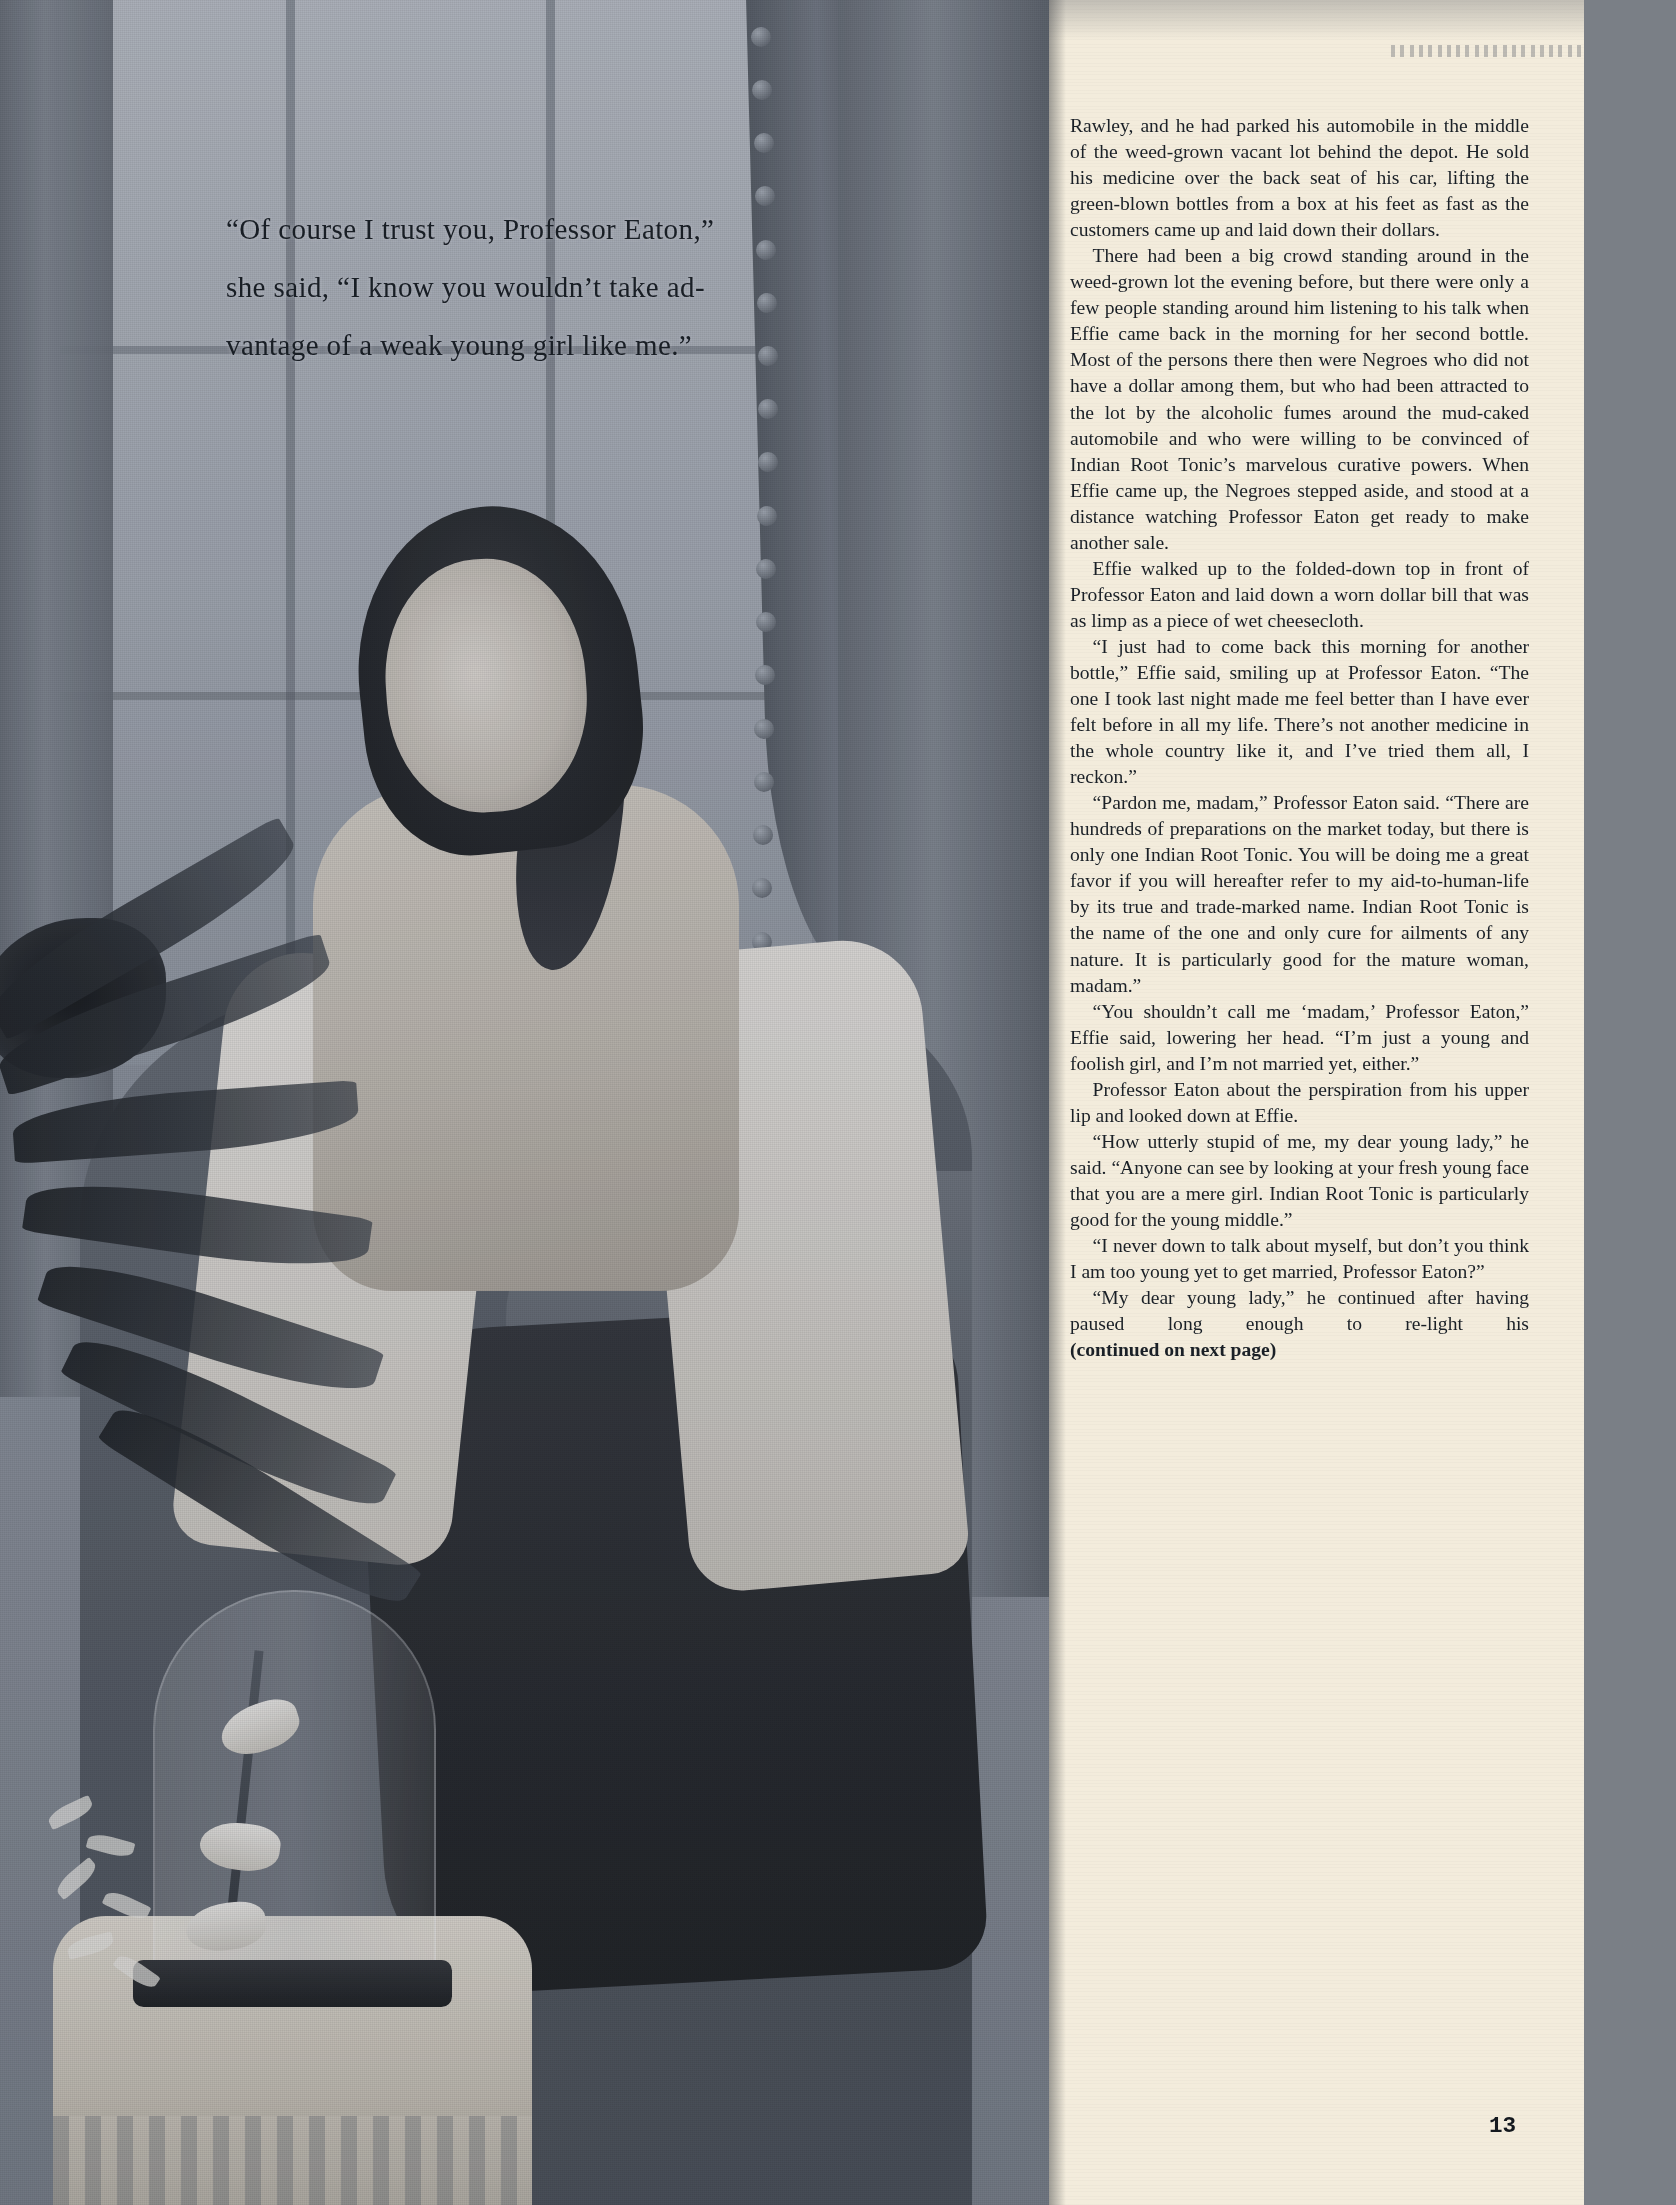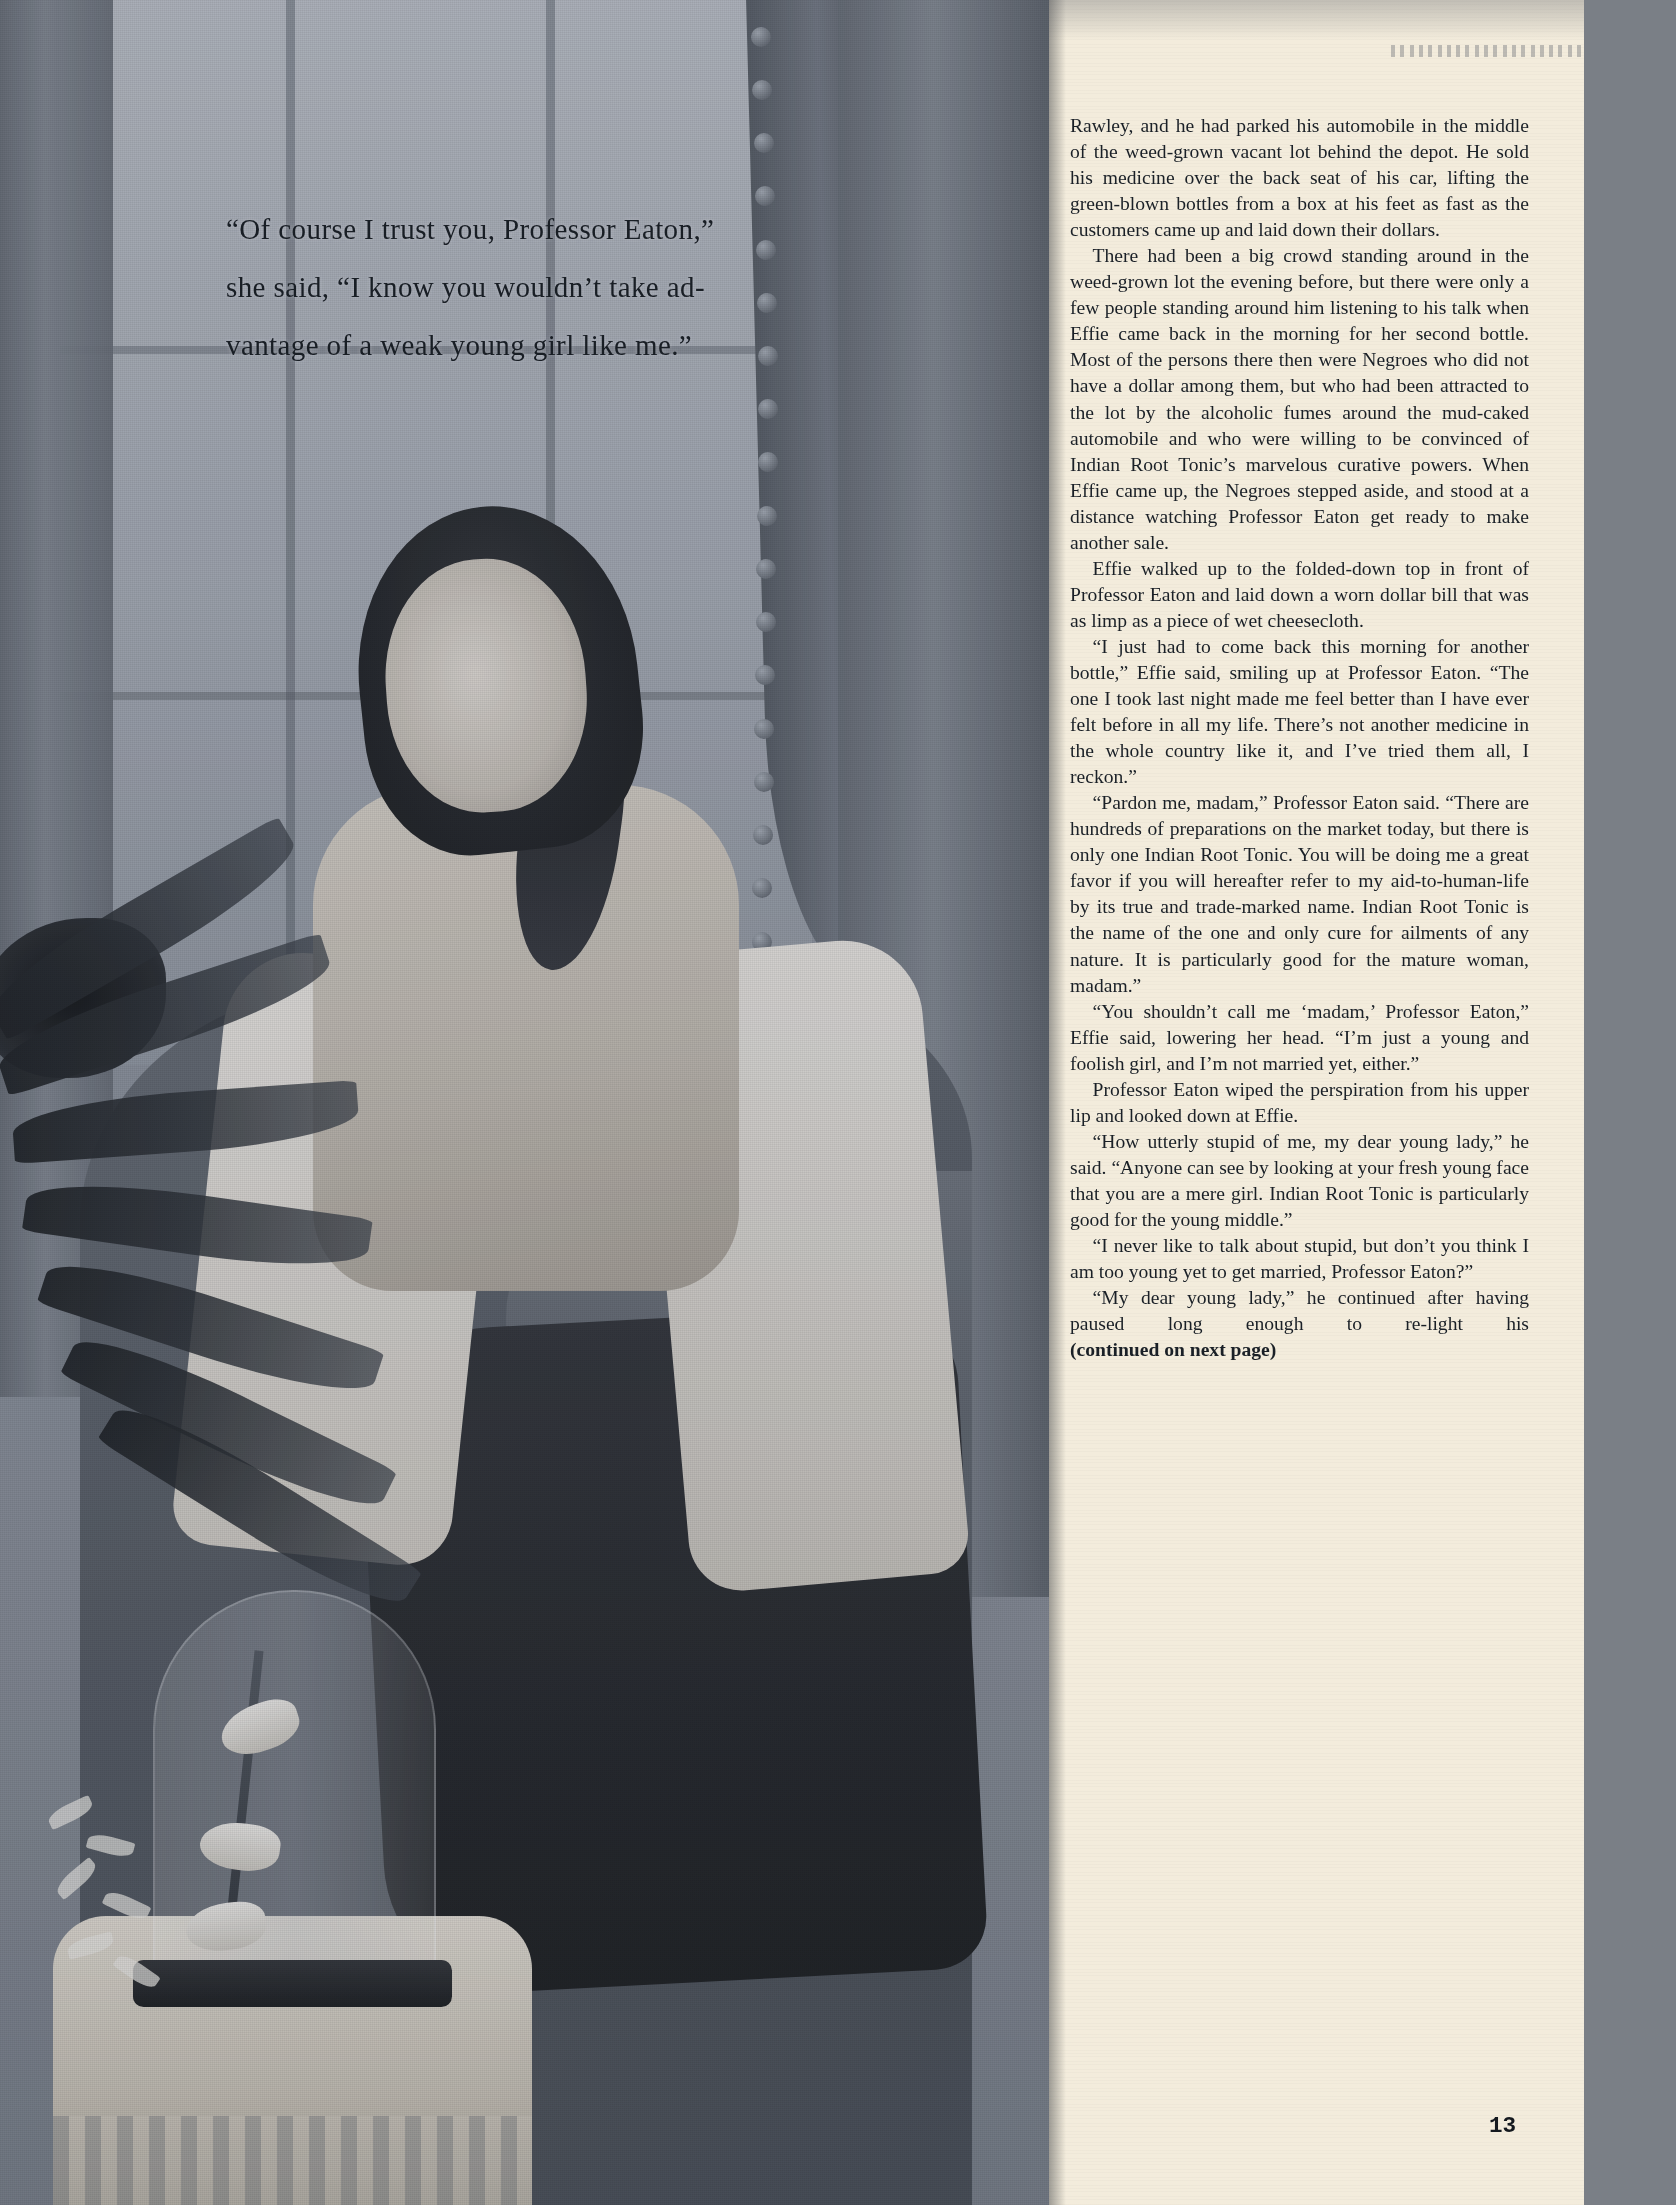--- a/index.html
+++ b/index.html
@@ -354,21 +354,21 @@
   <div class="edge-dark-top"></div>
   <div class="top-smudge"></div>
 
   <div class="column">
     <p class="first">Rawley, and he had parked his automobile in the middle of the weed-grown vacant lot behind the depot. He sold his medicine over the back seat of his car, lifting the green-blown bottles from a box at his feet as fast as the customers came up and laid down their dollars.</p>
     <p>There had been a big crowd standing around in the weed-grown lot the evening before, but there were only a few people standing around him listening to his talk when Effie came back in the morning for her second bottle. Most of the persons there then were Negroes who did not have a dollar among them, but who had been attracted to the lot by the alcoholic fumes around the mud-caked automobile and who were willing to be convinced of Indian Root Tonic’s marvelous curative powers. When Effie came up, the Negroes stepped aside, and stood at a distance watching Professor Eaton get ready to make another sale.</p>
     <p>Effie walked up to the folded-down top in front of Professor Eaton and laid down a worn dollar bill that was as limp as a piece of wet cheesecloth.</p>
     <p>“I just had to come back this morning for another bottle,” Effie said, smiling up at Professor Eaton. “The one I took last night made me feel better than I have ever felt before in all my life. There’s not another medicine in the whole country like it, and I’ve tried them all, I reckon.”</p>
     <p>“Pardon me, madam,” Professor Eaton said. “There are hundreds of preparations on the market today, but there is only one Indian Root Tonic. You will be doing me a great favor if you will hereafter refer to my aid-to-human-life by its true and trade-marked name. Indian Root Tonic is the name of the one and only cure for ailments of any nature. It is particularly good for the mature woman, madam.”</p>
     <p>“You shouldn’t call me ‘madam,’ Professor Eaton,” Effie said, lowering her head. “I’m just a young and foolish girl, and I’m not married yet, either.”</p>
-    <p>Professor Eaton wiped the perspiration from his upper lip and looked down at Effie.</p>
+    <p>Professor Eaton about the perspiration from his upper lip and looked down at Effie.</p>
     <p>“How utterly stupid of me, my dear young lady,” he said. “Anyone can see by looking at your fresh young face that you are a mere girl. Indian Root Tonic is particularly good for the young middle.”</p>
-    <p>“I never like to talk about stupid, but don’t you think I am too young yet to get married, Professor Eaton?”</p>
+    <p>“I never down to talk about myself, but don’t you think I am too young yet to get married, Professor Eaton?”</p>
     <p><span>“My dear young lady,” he continued after having paused long enough to re-light his </span><span class="cont">(continued on next page)</span></p>
   </div>
 
   <div class="page-number">13</div>
 </div>
 
 
 </body></html>

